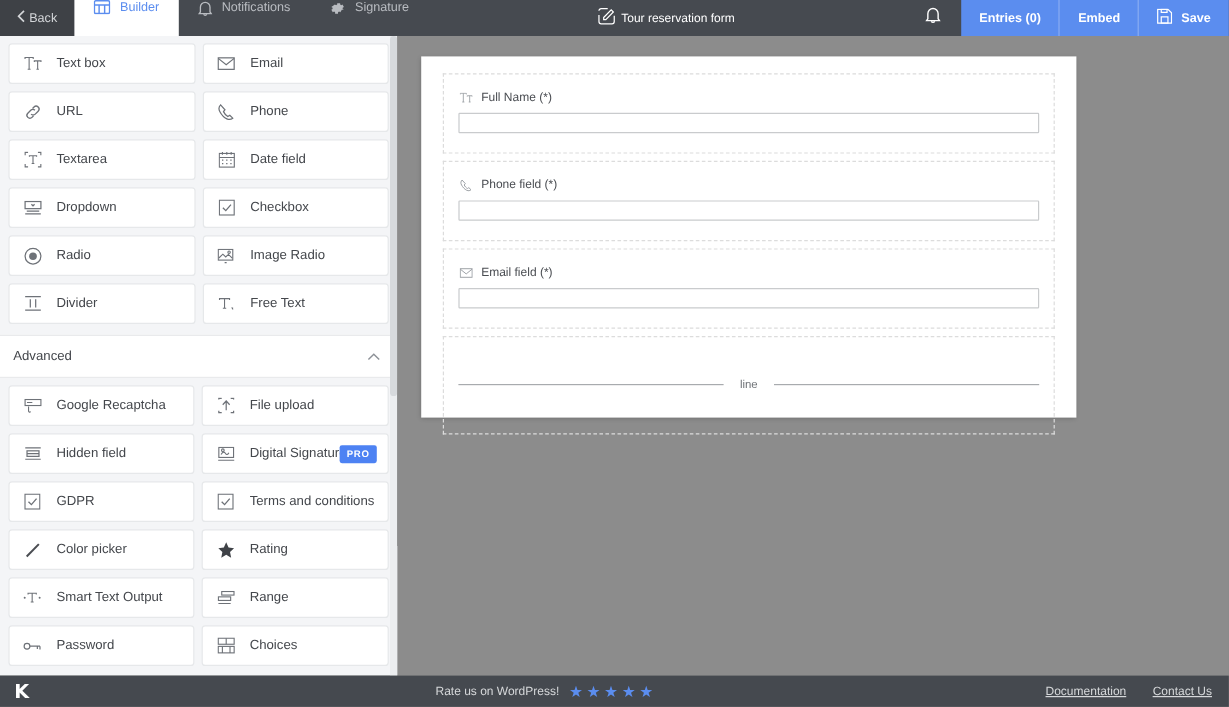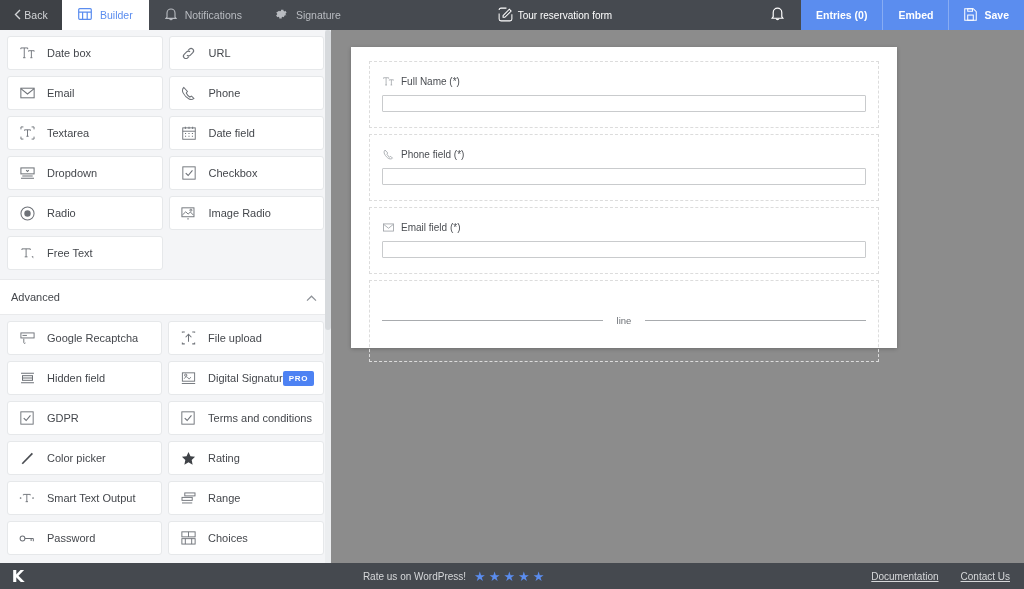--- a/index.html
+++ b/index.html
@@ -17,21 +17,21 @@
     background: #464a50;
     display: flex; align-items: stretch;
   }
   .tb-back {
     width: 62px; background: #3e4146;
     display: flex; align-items: center; justify-content: center;
     gap: 3px; color: #d3d5d8; font-size: 10.5px;
     cursor: pointer;
   }
   .tb-tab {
-    display: flex; align-items: center; gap: 8px;
+    display: flex; align-items: flex-start; gap: 8px;
     padding: 0 16px; color: #b9bcc1; font-size: 10.5px;
     cursor: pointer; white-space: nowrap;
   }
   .tb-tab.active { background: #ffffff; color: #5b8def; }
   .tb-title-wrap {
     flex: 1; display: flex; align-items: center; justify-content: center;
     gap: 5px; color: #ffffff; font-size: 10px;
   }
   .tb-bell {
     width: 48px; display: flex; align-items: center; justify-content: center;
@@ -244,41 +244,41 @@
 
   <div class="sb-grid">
 
     <div class="sb-item">
       <span class="sb-icon">
         <svg width="15" height="12" viewBox="0 0 16 13" fill="none" stroke="#6e7278" stroke-width="1">
           <path d="M0.8 2.4 V1 H8.2 V2.4 M4.5 1 V11.6 M3.2 11.6 H5.8"></path>
           <path d="M9.2 5 V4 H15.2 V5 M12.2 4 V11.6 M11.1 11.6 H13.3"></path>
         </svg>
       </span>
-      <span class="lbl">Date box</span>
+      <span class="lbl">Text box</span>
+    </div>
+
+    <div class="sb-item">
+      <span class="sb-icon">
+        <svg width="15" height="12" viewBox="0 0 16 13" fill="none" stroke="#6e7278" stroke-width="1.1">
+          <rect x="0.8" y="1.3" width="14.4" height="10.4"></rect>
+          <path d="M0.8 1.8 L8 7.6 L15.2 1.8"></path>
+        </svg>
+      </span>
+      <span class="lbl">Email</span>
     </div>
 
     <div class="sb-item">
       <span class="sb-icon">
         <svg width="15" height="15" viewBox="0 0 16 16" fill="none" stroke="#6e7278" stroke-width="1.2">
           <path d="M6.3 9.7 a2.6 2.6 0 0 0 3.7 0 l2.6-2.6 a2.6 2.6 0 0 0-3.7-3.7 L7.6 4.7"></path>
           <path d="M9.7 6.3 a2.6 2.6 0 0 0-3.7 0 L3.4 8.9 a2.6 2.6 0 0 0 3.7 3.7 l1.3-1.3"></path>
         </svg>
       </span>
       <span class="lbl">URL</span>
-    </div>
-
-    <div class="sb-item">
-      <span class="sb-icon">
-        <svg width="15" height="12" viewBox="0 0 16 13" fill="none" stroke="#6e7278" stroke-width="1.1">
-          <rect x="0.8" y="1.3" width="14.4" height="10.4"></rect>
-          <path d="M0.8 1.8 L8 7.6 L15.2 1.8"></path>
-        </svg>
-      </span>
-      <span class="lbl">Email</span>
     </div>
 
     <div class="sb-item">
       <span class="sb-icon">
         <svg width="15" height="15" viewBox="0 0 16 16" fill="none" stroke="#6e7278" stroke-width="1.1">
           <path d="M3 1.5 C1.5 3 1 5 2.4 7.6 c1.4 2.6 3.6 5.1 6.2 6.3 2.2 1 3.8.6 5.2-.6 l-2.6-2.6 -1.8 1.1 c-1.4-.8-3-2.6-3.8-4.3 l1.3-1.7 Z"></path>
         </svg>
       </span>
       <span class="lbl">Phone</span>
     </div>
@@ -340,20 +340,29 @@
         <svg width="15" height="13" viewBox="0 0 16 14" fill="none" stroke="#6e7278" stroke-width="1">
           <rect x="0.9" y="0.9" width="13" height="9.6"></rect>
           <path d="M1.4 8.6 L5 5.2 L7.6 7.6 L10 5.4 L13.4 8.8"></path>
           <circle cx="10.6" cy="3.4" r="1.1"></circle>
           <path d="M6.6 12.8 L8.4 12.8"></path>
         </svg>
       </span>
       <span class="lbl">Image Radio</span>
     </div>
 
+    <div class="sb-item">
+      <span class="sb-icon">
+        <svg width="15" height="14" viewBox="0 0 16 15" fill="none" stroke="#6e7278" stroke-width="1.1">
+          <path d="M1 1.2 H15 M1 13.4 H15"></path>
+          <path d="M5.6 3.6 V11 M10.4 3.6 V11"></path>
+        </svg>
+      </span>
+      <span class="lbl">Divider</span>
+    </div>
 
     <div class="sb-item">
       <span class="sb-icon">
         <svg width="15" height="13" viewBox="0 0 16 14" fill="none" stroke="#6e7278" stroke-width="1">
           <path d="M2 3.2 V2 H11 V3.2 M6.5 2 V10.6 M5 10.6 H8"></path>
           <path d="M12.4 10 L14.2 10 L14.2 12.4 Z" fill="#6e7278" stroke="none"></path>
         </svg>
       </span>
       <span class="lbl">Free Text</span>
     </div>

